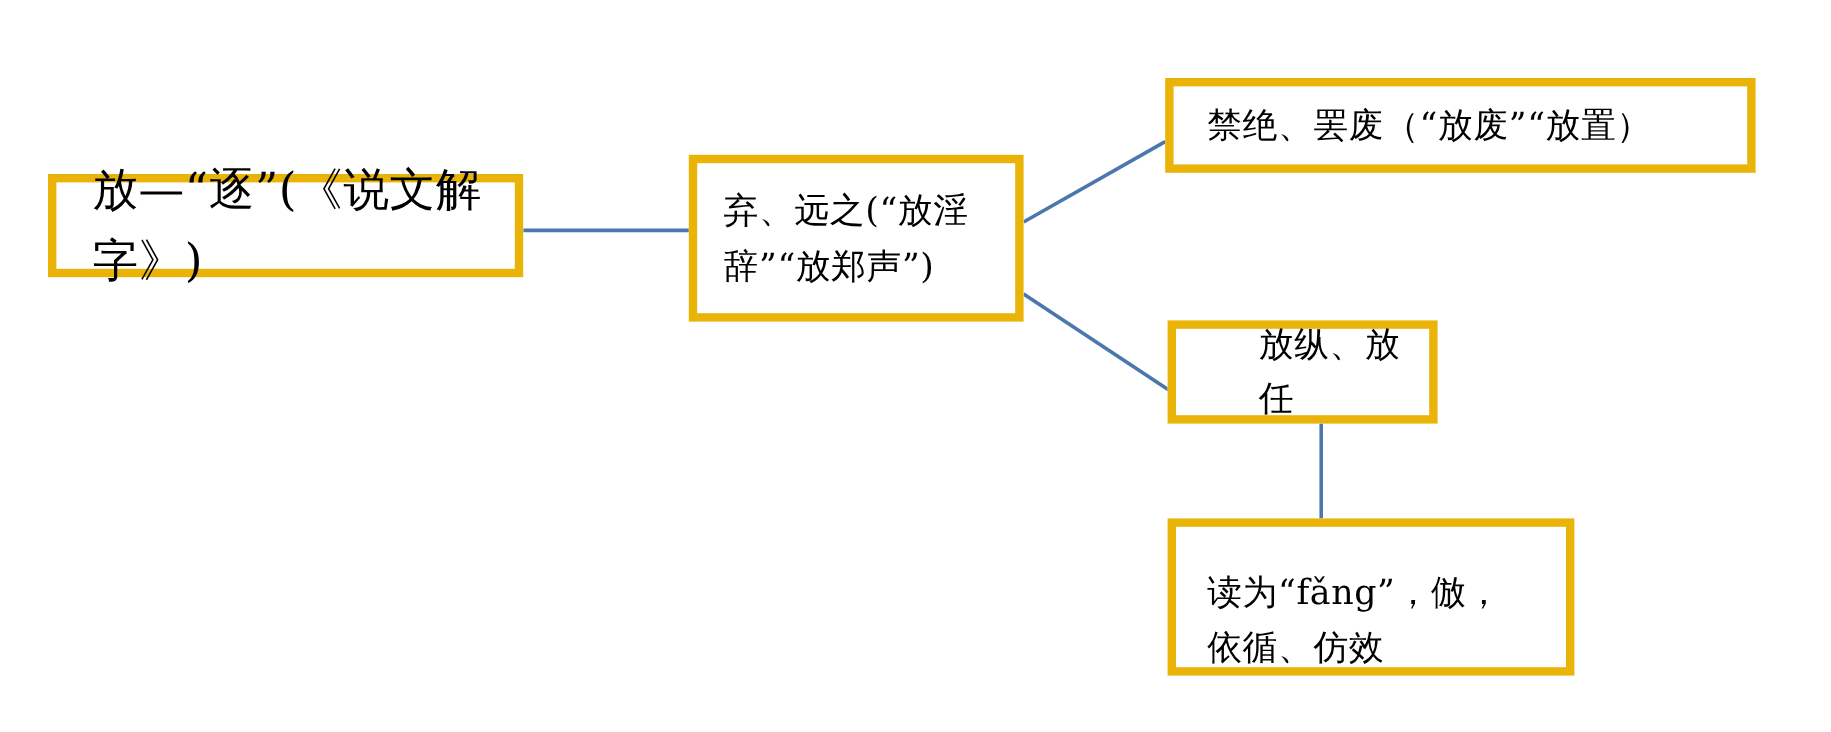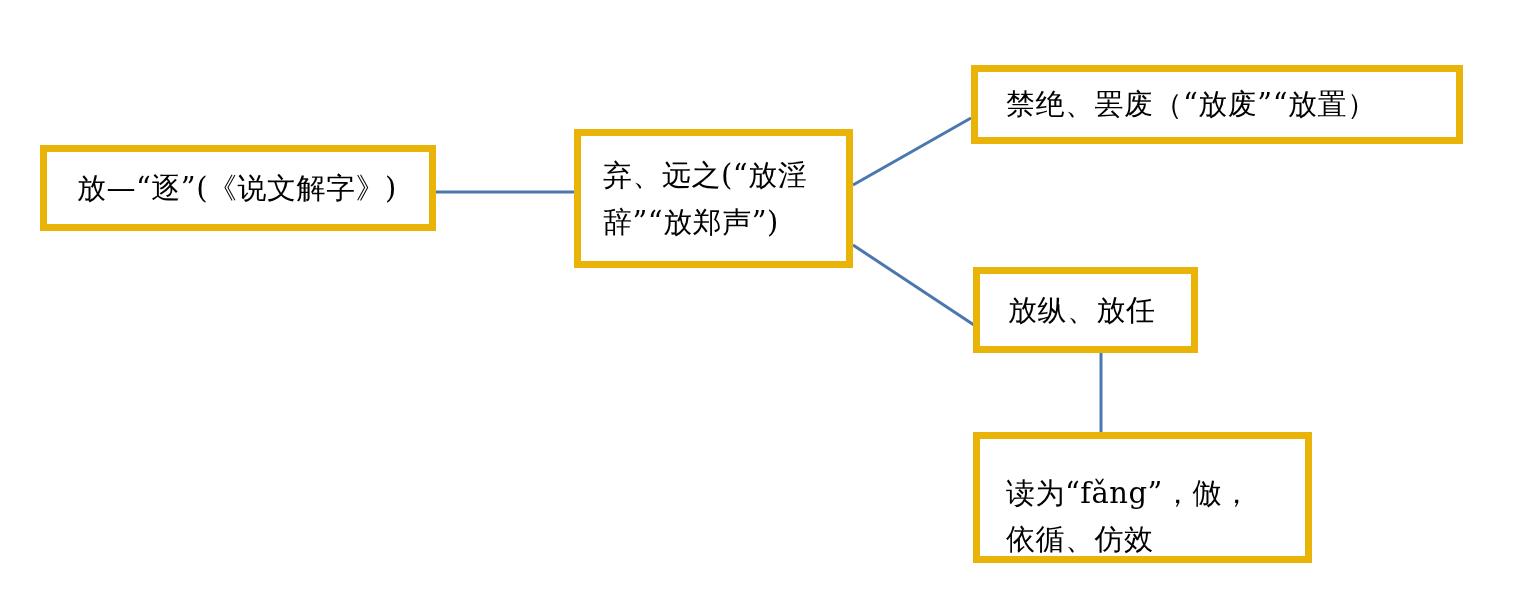--- a/index.html
+++ b/index.html
@@ -37,30 +37,30 @@
     font-family: "DejaVu Serif", "Liberation Serif", serif;
     color: #000000;
     font-size: 30px;
     line-height: 1.55;
     letter-spacing: 0.5px;
     white-space: pre-wrap;
     padding: 0 14px;
     text-align: left;
   }
   #node-root { left: 40px; top: 145px; width: 396px; height: 86px; }
-  #node-root .node-text { font-size: 29px; padding-left: 30px; }
+  #node-root .node-text { font-size: 38px; padding-left: 30px; }
 
   #node-center { left: 574px; top: 129px; width: 279px; height: 139px; }
   #node-center .node-text { font-size: 29px; line-height: 1.6; padding-left: 22px; }
 
   #node-ban { left: 971px; top: 65px; width: 492px; height: 79px; }
   #node-ban .node-text { font-size: 29px; padding-left: 28px; }
 
   #node-indulge { left: 973px; top: 267px; width: 225px; height: 86px; }
-  #node-indulge .node-text { font-size: 29px; padding-left: 28px; }
+  #node-indulge .node-text { font-size: 29px; padding-left: 28px; margin-left: 41px; }
 
   #node-fang { left: 973px; top: 432px; width: 339px; height: 131px; }
   #node-fang .node-text { font-size: 29px; line-height: 1.6; padding-left: 26px; margin-top: 37px; }
 </style>
 </head>
 <body>
 
 <div id="canvas">
 
   <svg class="connector-layer" viewBox="0 0 1526 610" width="1526" height="610" xmlns="http://www.w3.org/2000/svg">

